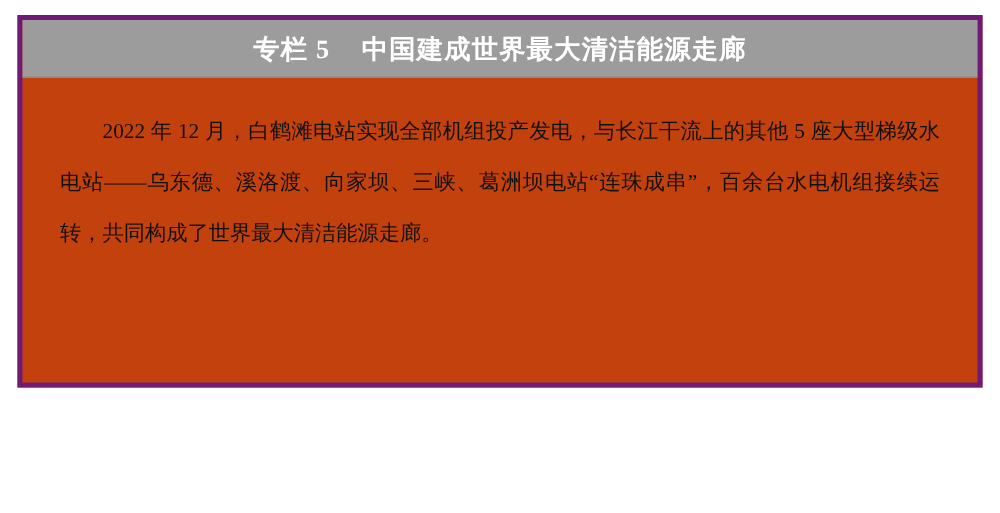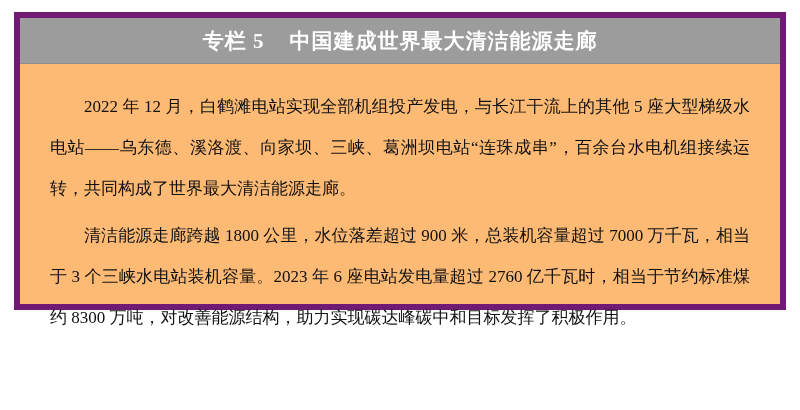--- a/index.html
+++ b/index.html
@@ -19,22 +19,22 @@
     height: 410px;
     background: #ffffff;
     box-sizing: border-box;
     padding: 12px 14px 12px 14px;
   }
   .box {
     position: relative;
     width: 772px;
     height: 298px;
     box-sizing: border-box;
-    border: 6px solid #701a75;
-    background: #fdba74;
+    border: 4px solid #701a75;
+    background: #c2410c;
   }
   .box-header {
     height: 46px;
     background: #9c9c9c;
     border-bottom: 1px solid #8e8e8e;
     display: flex;
     align-items: center;
     justify-content: center;
     box-sizing: border-box;
   }
@@ -67,16 +67,15 @@
 </head>
 <body>
 
 <div class="page">
   <div class="box">
     <div class="box-header">
       <span class="header-text">专栏 5    中国建成世界最大清洁能源走廊</span>
     </div>
     <div class="box-body">
       <p class="para">2022 年 12 月，白鹤滩电站实现全部机组投产发电，与长江干流上的其他 5 座大型梯级水电站——乌东德、溪洛渡、向家坝、三峡、葛洲坝电站“连珠成串”，百余台水电机组接续运转，共同构成了世界最大清洁能源走廊。</p>
-      <p class="para">清洁能源走廊跨越 1800 公里，水位落差超过 900 米，总装机容量超过 7000 万千瓦，相当于 3 个三峡水电站装机容量。2023 年 6 座电站发电量超过 2760 亿千瓦时，相当于节约标准煤约 8300 万吨，对改善能源结构，助力实现碳达峰碳中和目标发挥了积极作用。</p>
     </div>
   </div>
 </div>
 
 </body></html>

